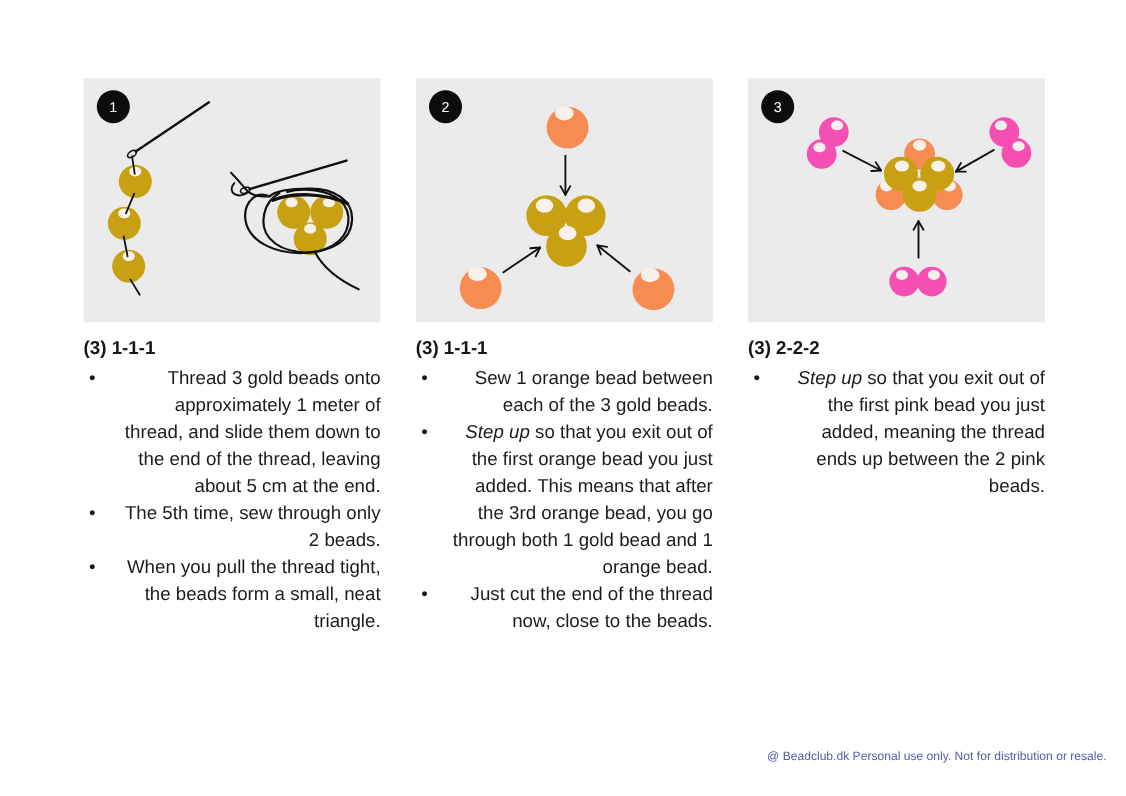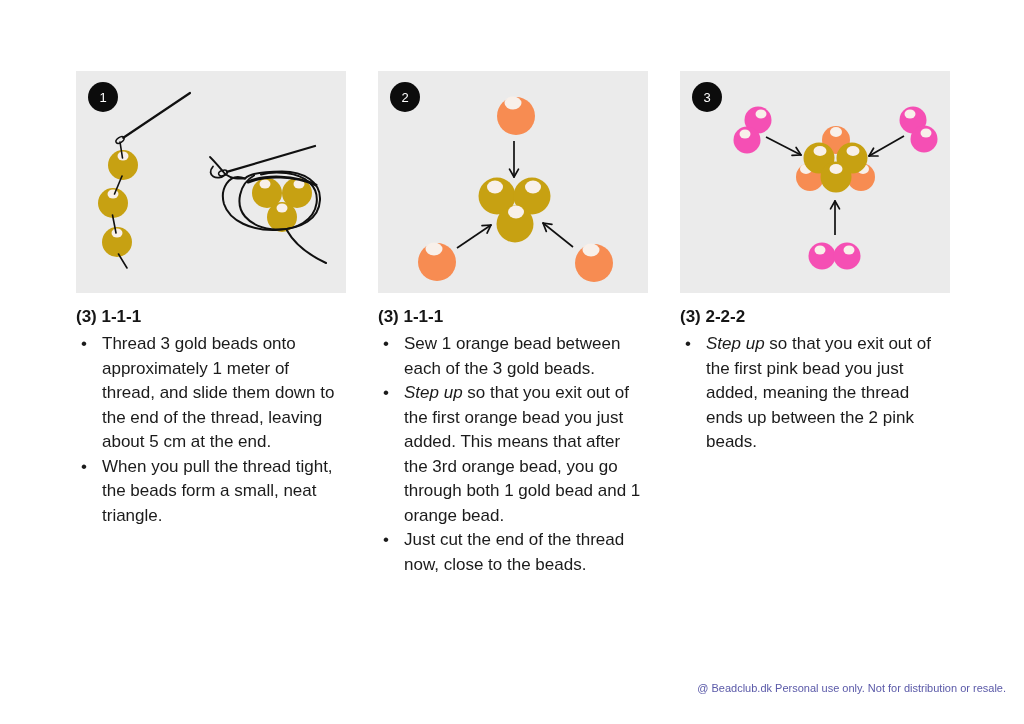--- a/index.html
+++ b/index.html
@@ -26,21 +26,21 @@
   svg.diagram{position:absolute;left:0;top:0;width:270px;height:222px;display:block;}
   .heading{
     margin:13px 0 5px 0;
     font-size:17px;font-weight:700;color:#161616;
     line-height:1.25;
   }
   ul.bullets{
     margin:0;padding:0;list-style:none;
     font-size:17px;line-height:24.5px;color:#1b1b1b;
   }
-  ul.bullets li{position:relative;padding-left:26px;}
+  ul.bullets li{position:relative;padding-left:26px;text-align:right;}
   ul.bullets li::before{
     content:"\2022";
     position:absolute;left:5px;top:0;
   }
   .footer{
     position:absolute;right:18px;bottom:30px;
     font-size:11px;color:#5a59a8;
   }
 </style>
 </head>
@@ -75,20 +75,21 @@
           <line x1="47.32088452356437" y1="66.77026324846392" x2="114" y2="22" stroke="#101010" stroke-width="2.2" stroke-linecap="round"></line>
           <ellipse cx="44" cy="69" rx="4.5" ry="2.6" fill="none" stroke="#101010" stroke-width="1.5" transform="rotate(-33.87853980510965 44 69)"></ellipse>
           <line x1="150.83812565300147" y1="100.87359355835827" x2="239" y2="75" stroke="#101010" stroke-width="2.2" stroke-linecap="round"></line>
           <ellipse cx="147" cy="102" rx="4.5" ry="2.6" fill="none" stroke="#101010" stroke-width="1.5" transform="rotate(-16.35581710101725 147 102)"></ellipse>
         </svg>
         <div class="badge">1</div>
       </div>
       <h3 class="heading">(3) 1-1-1</h3>
       <ul class="bullets">
         <li><span>Thread 3 gold beads onto approximately 1 meter of thread, and slide them down to the end of the thread, leaving about 5 cm at the end.</span></li>
+        <li><span>The 5th time, sew through only 2 beads.</span></li>
         <li><span>When you pull the thread tight, the beads form a small, neat triangle.</span></li>
       </ul>
     </section>
     <section class="step">
       <div class="panel">
         <svg class="diagram" viewBox="0 0 270 222">
           <circle cx="138" cy="45" r="19" fill="#f78c52"></circle>
           <ellipse cx="135" cy="32" rx="8.5" ry="6.5" fill="#f8f0ea"></ellipse>
           <circle cx="59" cy="191" r="19" fill="#f78c52"></circle>
           <ellipse cx="56" cy="178" rx="8.5" ry="6.5" fill="#f8f0ea"></ellipse>

